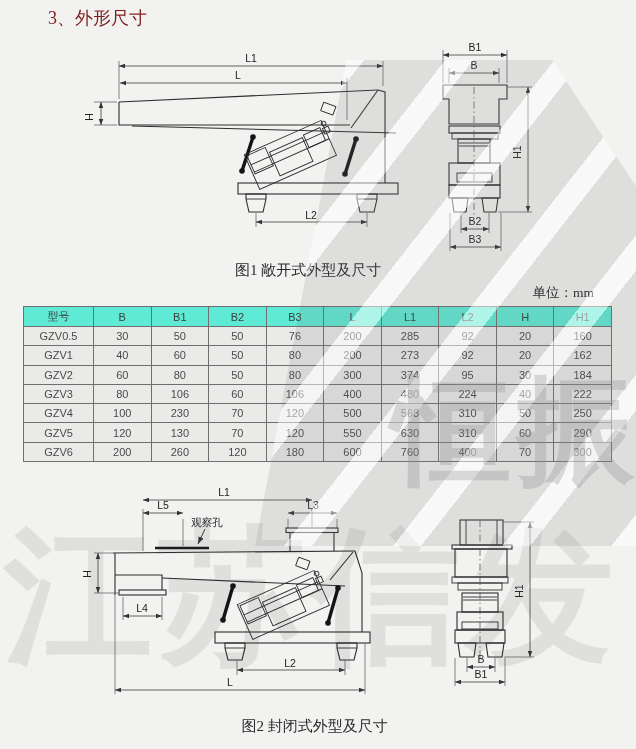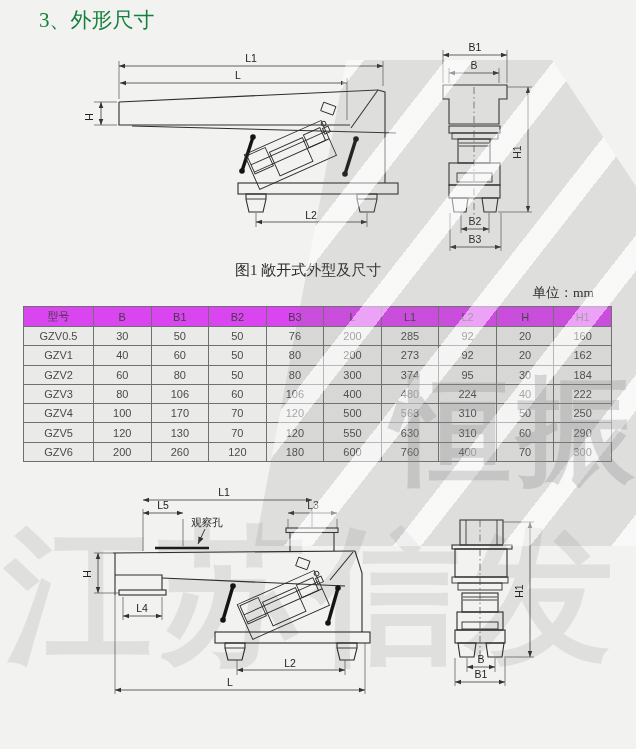--- a/index.html
+++ b/index.html
@@ -12,22 +12,22 @@
     pointer-events:none;
     background:repeating-linear-gradient(128deg,rgba(118,118,118,0.16) 0 64px,rgba(255,255,255,0.5) 64px 86px);
     clip-path:polygon(24% 0,78% 0,100% 26%,100% 100%,0 100%);}
   .wm-hengzhen{position:absolute;left:393px;top:352px;z-index:6;pointer-events:none;
     font-size:118px;font-weight:bold;letter-spacing:6px;color:#8f8f8f;opacity:.30;
     font-family:"Liberation Sans",sans-serif;white-space:nowrap;}
   .wm-jiangsu{position:absolute;left:4px;top:498px;z-index:0;pointer-events:none;
     font-size:148px;font-weight:bold;letter-spacing:6px;color:#c7c7c6;opacity:.42;
     font-family:"Liberation Sans",sans-serif;white-space:nowrap;}
 
-  .title{position:absolute;left:39px;top:6px;font-family:"Liberation Serif",serif;
-    font-size:21px;color:#15803d;z-index:2;}
+  .title{position:absolute;left:48px;top:6px;font-family:"Liberation Serif",serif;
+    font-size:18px;color:#7f1d1d;z-index:2;}
   .caption{position:absolute;font-family:"Liberation Serif",serif;font-size:15px;
     color:#2a2a2a;text-align:center;z-index:3;}
   .cap1{left:223px;top:261px;width:170px;}
   .cap2{left:222px;top:717px;width:185px;}
   .units{position:absolute;left:498px;top:284px;width:96px;text-align:right;
     font-family:"Liberation Serif",serif;font-size:13.5px;color:#222;z-index:3;}
 
   svg.fig{position:absolute;left:0;z-index:1;}
   #fig1{top:36px;} #fig2{top:483px;}
   .ln{stroke:#2d2d2d;stroke-width:1.1;fill:none;}
@@ -38,21 +38,21 @@
   .ext{stroke:#555;stroke-width:0.7;fill:none;}
   .cl{stroke:#4a4a4a;stroke-width:0.7;fill:none;stroke-dasharray:7 3 1.5 3;}
   .dt{font-family:"Liberation Sans",sans-serif;font-size:10.5px;fill:#232323;text-anchor:middle;}
   .dot{fill:#141414;stroke:none;}
 
   
   .dim-table{position:absolute;left:23px;top:306px;width:589px;z-index:2;
     border-collapse:collapse;table-layout:fixed;font-size:11px;color:#4a4a4a;}
   .dim-table th,.dim-table td{border:1px solid #6f6f6f;text-align:center;
     padding:0;height:18.3px;font-weight:normal;}
-  .dim-table th{background:#d946ef;height:19px;color:#3d3d3d;}
+  .dim-table th{background:#5eead4;height:19px;color:#3d3d3d;}
   .dim-table td{background:#eaeae9;}
   .dim-table col.c0{width:70px;}
 </style>
 </head>
 <body>
 
 <div class="page">
 
   <div class="wm-stripes"></div>
   <div class="wm-hengzhen">恒振</div>
@@ -235,21 +235,21 @@
           <td>106</td>
           <td>400</td>
           <td>480</td>
           <td>224</td>
           <td>40</td>
           <td>222</td>
         </tr>
         <tr>
           <td>GZV4</td>
           <td>100</td>
-          <td>170</td>
+          <td>230</td>
           <td>70</td>
           <td>120</td>
           <td>500</td>
           <td>568</td>
           <td>310</td>
           <td>50</td>
           <td>250</td>
         </tr>
         <tr>
           <td>GZV5</td>
@@ -388,14 +388,15 @@
       <line class="ext" x1="495" y1="175" x2="495" y2="189"></line>
       <line class="dim" x1="467" y1="184" x2="495" y2="184" marker-start="url(#arr2)" marker-end="url(#arr2)"></line>
       <text class="dt" x="481" y="180">B</text>
       <line class="ext" x1="455" y1="175" x2="455" y2="203"></line>
       <line class="ext" x1="505" y1="175" x2="505" y2="203"></line>
       <line class="dim" x1="455" y1="199" x2="505" y2="199" marker-start="url(#arr2)" marker-end="url(#arr2)"></line>
       <text class="dt" x="481" y="195">B1</text>
     </g>
   </svg>
 
+  <div class="caption cap2">图2 封闭式外型及尺寸</div>
 
 </div>
 
 </body></html>

